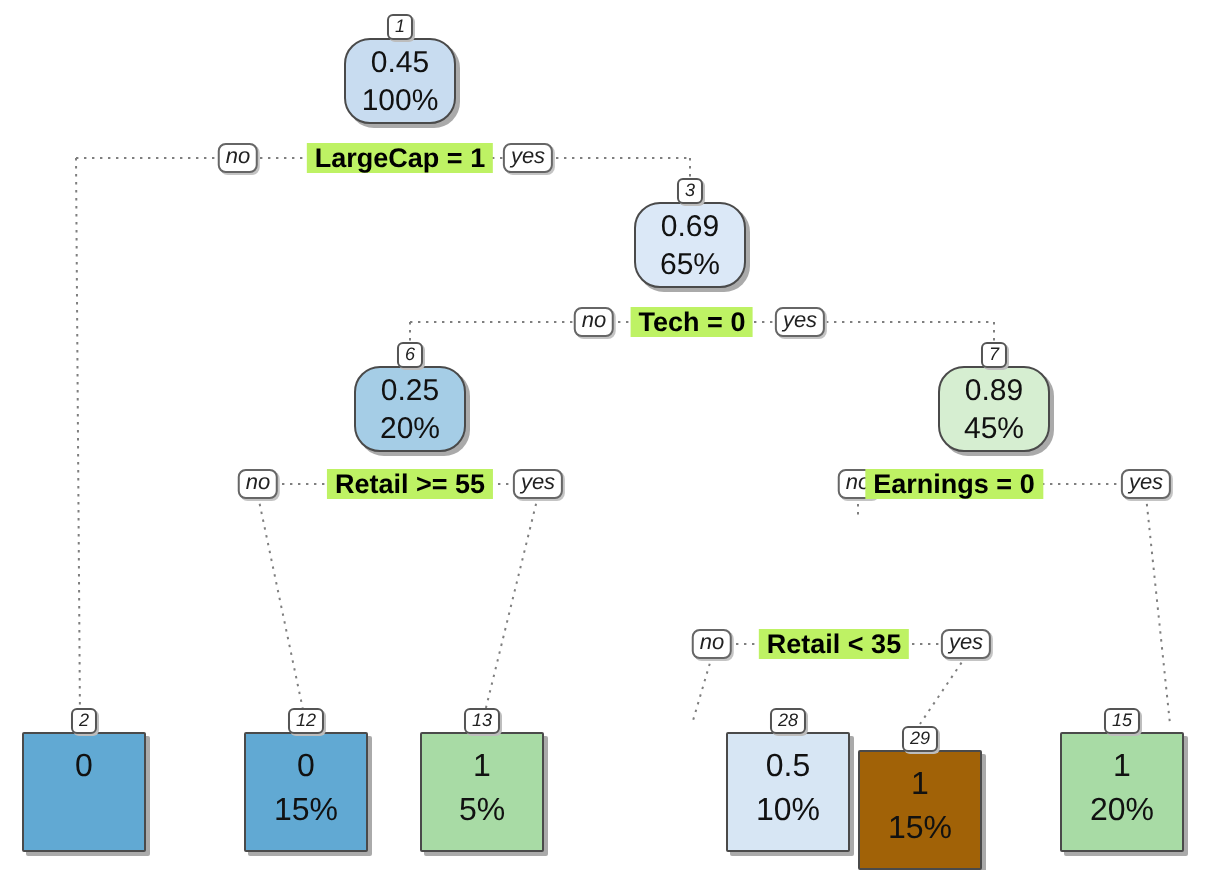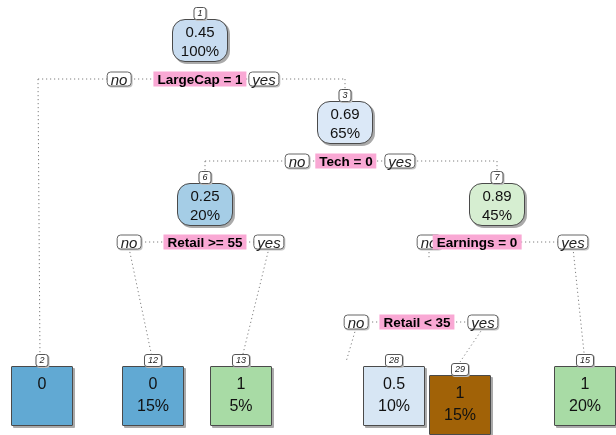--- a/index.html
+++ b/index.html
@@ -36,30 +36,30 @@
     top:-13px;
     background:#fff;border:1px solid #555;border-radius:3px;
     box-shadow:1px 1px 0 #bdbdbd;
     font-size:9px;font-style:italic;line-height:11px;
     padding:0 3px;color:#222;
     white-space:nowrap;
   }
   .split-label{
     position:absolute;z-index:2;
     transform:translate(-50%,-50%);
-    background:#f9a8d4;
+    background:#bef264;
     font-size:13.5px;font-weight:bold;color:#000;
     padding:0 4px;white-space:nowrap;
   }
   .branch-badge{
     position:absolute;z-index:2;
     transform:translate(-50%,-50%);
     background:#fff;border:1px solid #666;border-radius:4px;
     box-shadow:1px 1px 0 #c4c4c4;
-    font-size:15px;font-style:italic;line-height:13px;color:#222;
+    font-size:11px;font-style:italic;line-height:13px;color:#222;
     padding:0 3px;white-space:nowrap;
   }
 </style>
 </head>
 <body>
 
 <div id="canvas">
   <svg id="edges" width="616" height="435" viewBox="0 0 616 435">
       <polyline points="38,79 345,79" fill="none" stroke="#7f7f7f" stroke-width="1" stroke-dasharray="1.2 2.8"></polyline>
       <polyline points="38,79 40,360" fill="none" stroke="#7f7f7f" stroke-width="1" stroke-dasharray="1.2 2.8"></polyline>
@@ -155,18 +155,18 @@
     <div class="val">0.5</div>
     <div class="pct">10%</div>
   </div>
 
   <div class="node leaf" style="background: #a16207; left: 429px; top: 375px;">
     <div class="idbadge">29</div>
     <div class="val">1</div>
     <div class="pct">15%</div>
   </div>
 
-  <div class="node leaf" style="background: rgb(168, 219, 165); left: 554px; top: 366px;">
+  <div class="node leaf" style="background: rgb(168, 219, 165); left: 530px; top: 366px;">
     <div class="idbadge">15</div>
     <div class="val">1</div>
     <div class="pct">20%</div>
   </div>
 </div>
 
 </body></html>

